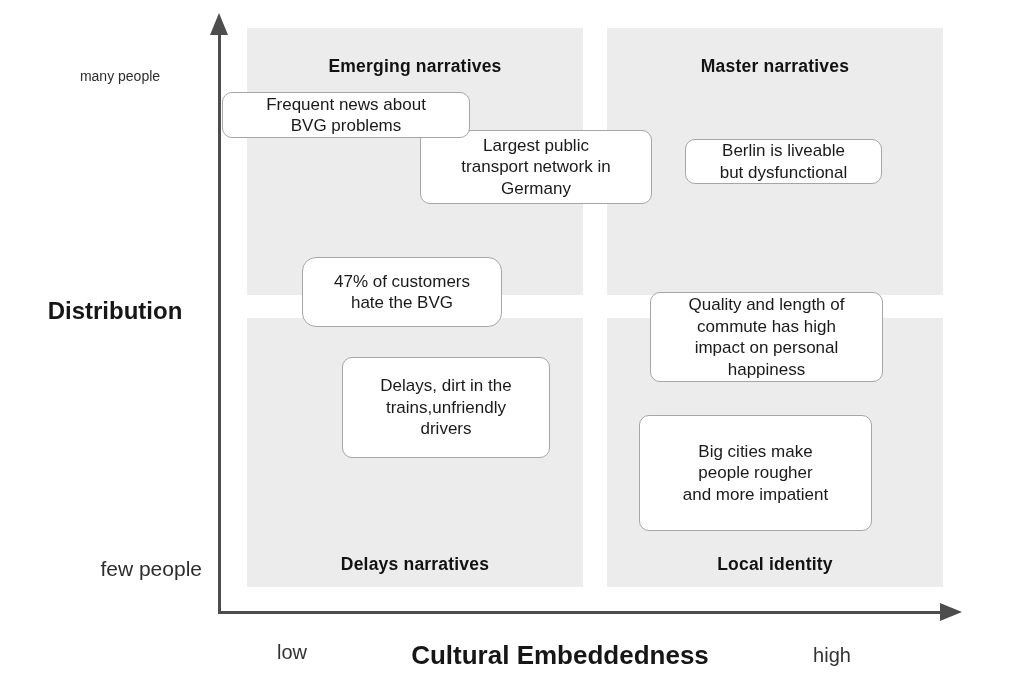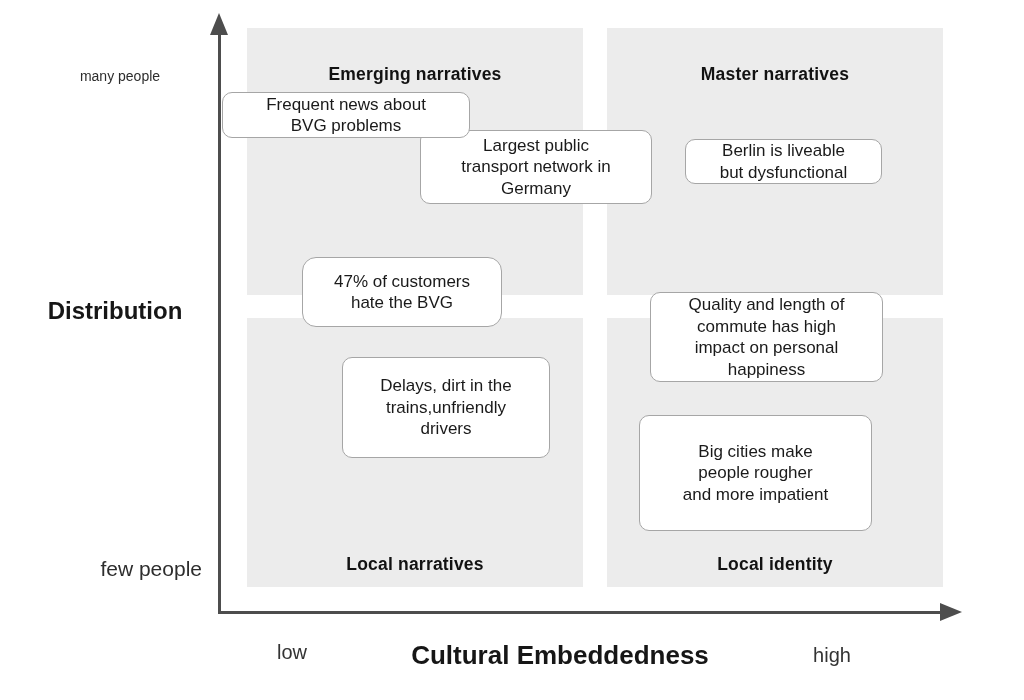--- a/index.html
+++ b/index.html
@@ -8,21 +8,21 @@
     font-family:"Liberation Sans", sans-serif;overflow:hidden;
   }
   
   .panel{position:absolute;background:#ececec;}
   .p-tl{left:247px;top:28px;width:336px;height:267px;}
   .p-tr{left:607px;top:28px;width:336px;height:267px;}
   .p-bl{left:247px;top:318px;width:336px;height:269px;}
   .p-br{left:607px;top:318px;width:336px;height:269px;}
   .q-title{position:absolute;left:0;right:0;text-align:center;font-weight:bold;
     font-size:17.5px;color:#121212;letter-spacing:0.2px;}
-  .q-title.top{top:36px;}
+  .q-title.top{top:28px;}
   .q-title.bottom{bottom:12px;}
   
   .y-line{position:absolute;left:218px;top:32px;width:3px;height:581px;background:#4d4d4d;}
   .y-head{position:absolute;left:210px;top:13px;width:0;height:0;
     border-left:9px solid transparent;border-right:9px solid transparent;
     border-bottom:22px solid #4d4d4d;}
   .x-line{position:absolute;left:218px;top:611px;width:724px;height:3px;background:#4d4d4d;}
   .x-head{position:absolute;left:940px;top:603px;width:0;height:0;
     border-top:9px solid transparent;border-bottom:9px solid transparent;
     border-left:22px solid #4d4d4d;}
@@ -54,21 +54,21 @@
 
 <div class="stage">
 
   <div class="panel p-tl">
     <div class="q-title top">Emerging narratives</div>
   </div>
   <div class="panel p-tr">
     <div class="q-title top">Master narratives</div>
   </div>
   <div class="panel p-bl">
-    <div class="q-title bottom">Local narratives</div>
+    <div class="q-title bottom">Delays narratives</div>
   </div>
   <div class="panel p-br">
     <div class="q-title bottom">Local identity</div>
   </div>
 
   <div class="y-line"></div>
   <div class="y-head"></div>
   <div class="x-line"></div>
   <div class="x-head"></div>
 

